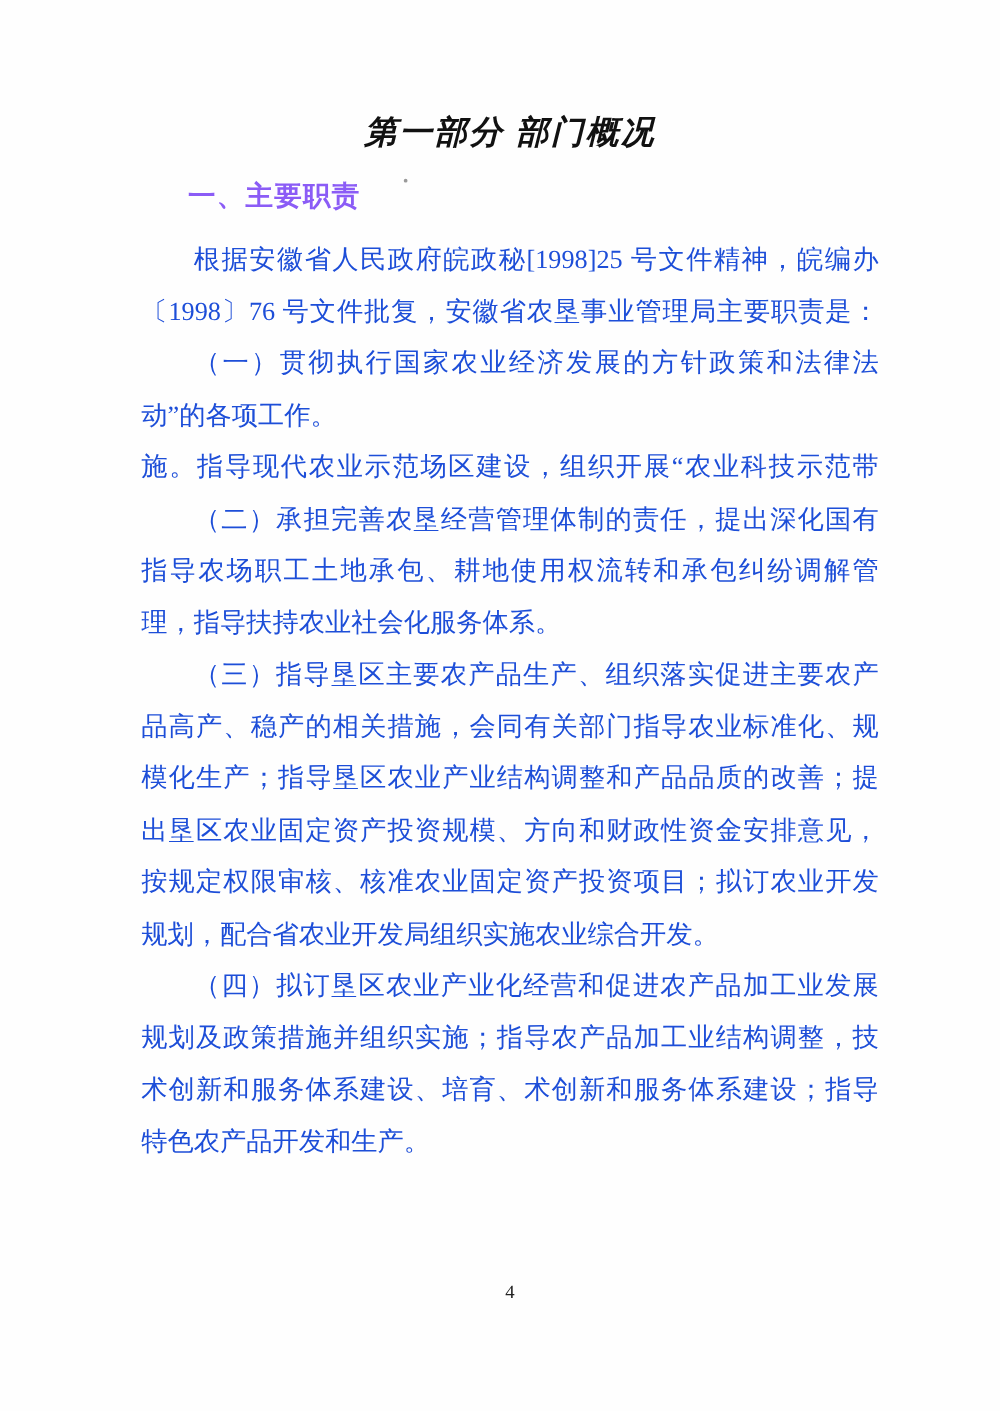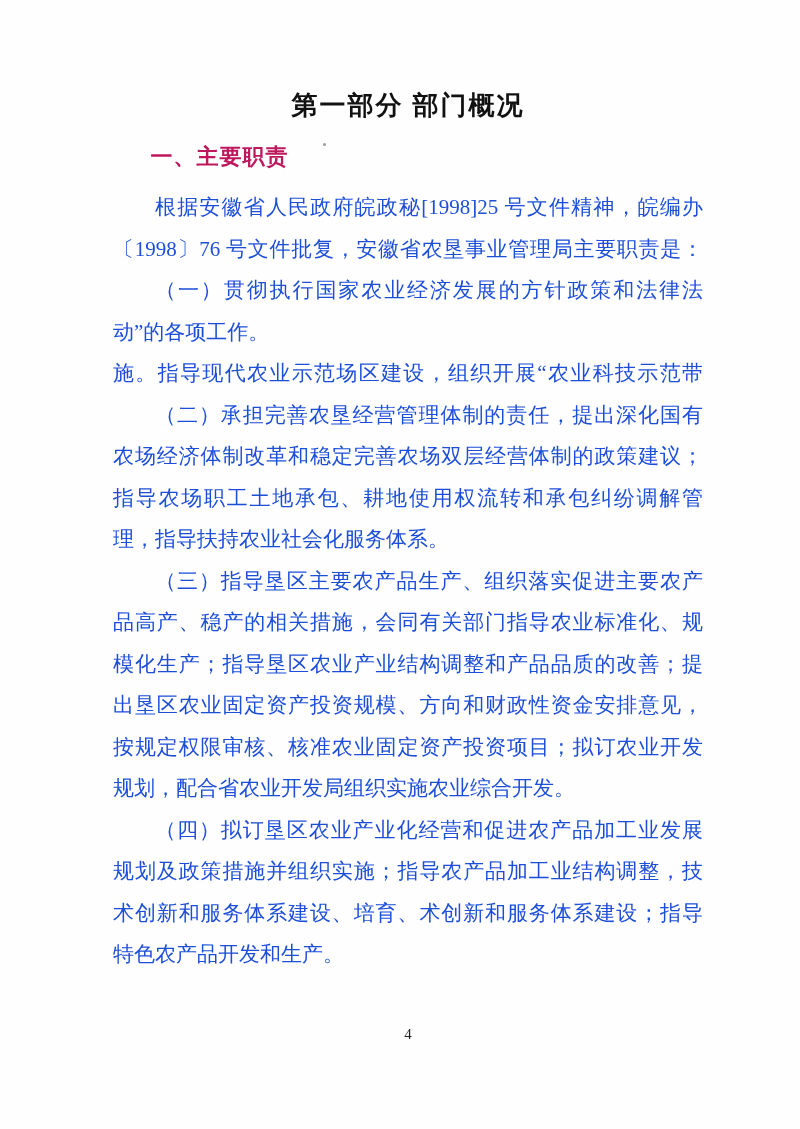--- a/index.html
+++ b/index.html
@@ -22,30 +22,31 @@
     width: 590px;
   }
   .doc-title {
     font-family: "Liberation Sans", "DejaVu Sans", sans-serif;
     font-weight: 700;
     font-size: 26px;
     line-height: 30px;
     text-align: center;
     letter-spacing: 2px;
     color: #111;
+    font-style: italic;
   }
   .section-heading {
     font-family: "Liberation Sans", "DejaVu Sans", sans-serif;
     font-weight: 700;
     font-size: 22px;
     line-height: 26px;
     margin-top: 24px;
     text-indent: 1.7em;
     letter-spacing: 1px;
-    color: #be185d;
+    color: #8b5cf6;
   }
   .body-text {
     margin-top: 17px;
     font-family: "Liberation Serif", "DejaVu Serif", serif;
     font-size: 21px;
     color: #1d4ed8;
   }
   .line {
     height: 41.5px;
     line-height: 41.5px;
@@ -101,21 +102,20 @@
       </div>
 
       <div class="paragraph">
         <div class="line first">（一）贯彻执行国家农业经济发展的方针政策和法律法</div>
         <div class="line end">动”的各项工作。</div>
         <div class="line">施。指导现代农业示范场区建设，组织开展“农业科技示范带</div>
       </div>
 
       <div class="paragraph">
         <div class="line first">（二）承担完善农垦经营管理体制的责任，提出深化国有</div>
-        <div class="line">农场经济体制改革和稳定完善农场双层经营体制的政策建议；</div>
         <div class="line">指导农场职工土地承包、耕地使用权流转和承包纠纷调解管</div>
         <div class="line end">理，指导扶持农业社会化服务体系。</div>
       </div>
 
       <div class="paragraph">
         <div class="line first">（三）指导垦区主要农产品生产、组织落实促进主要农产</div>
         <div class="line">品高产、稳产的相关措施，会同有关部门指导农业标准化、规</div>
         <div class="line">模化生产；指导垦区农业产业结构调整和产品品质的改善；提</div>
         <div class="line">出垦区农业固定资产投资规模、方向和财政性资金安排意见，</div>
         <div class="line">按规定权限审核、核准农业固定资产投资项目；拟订农业开发</div>

